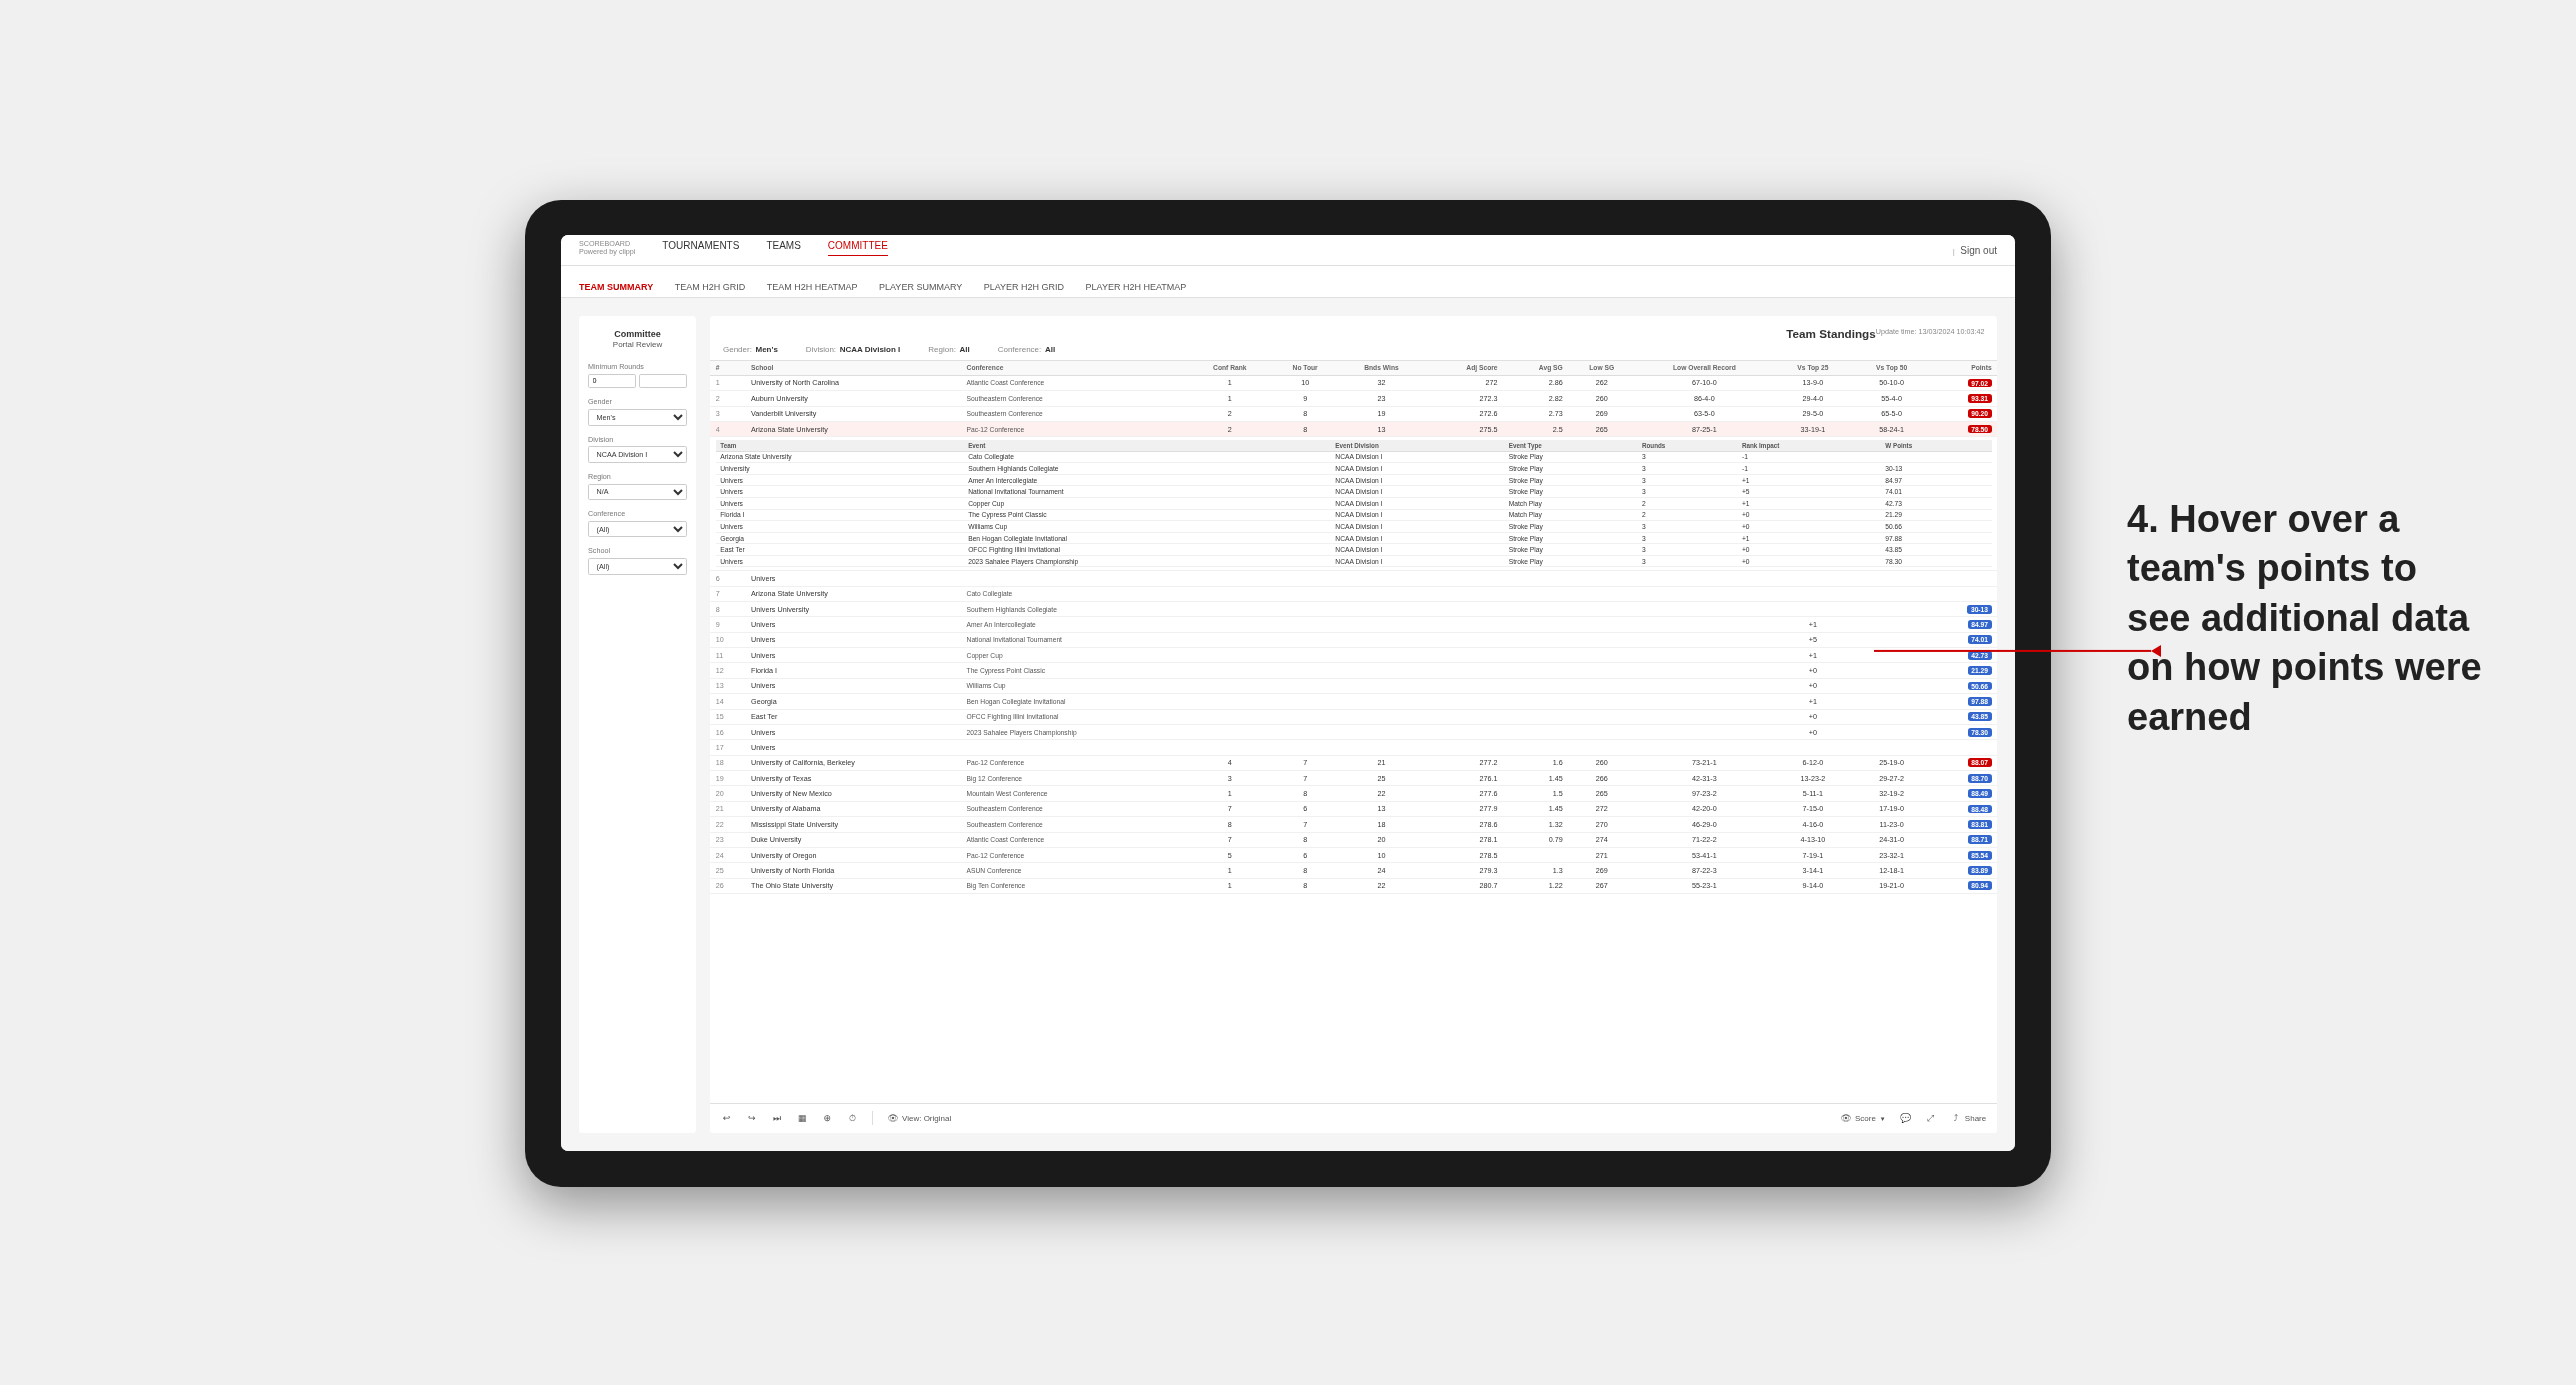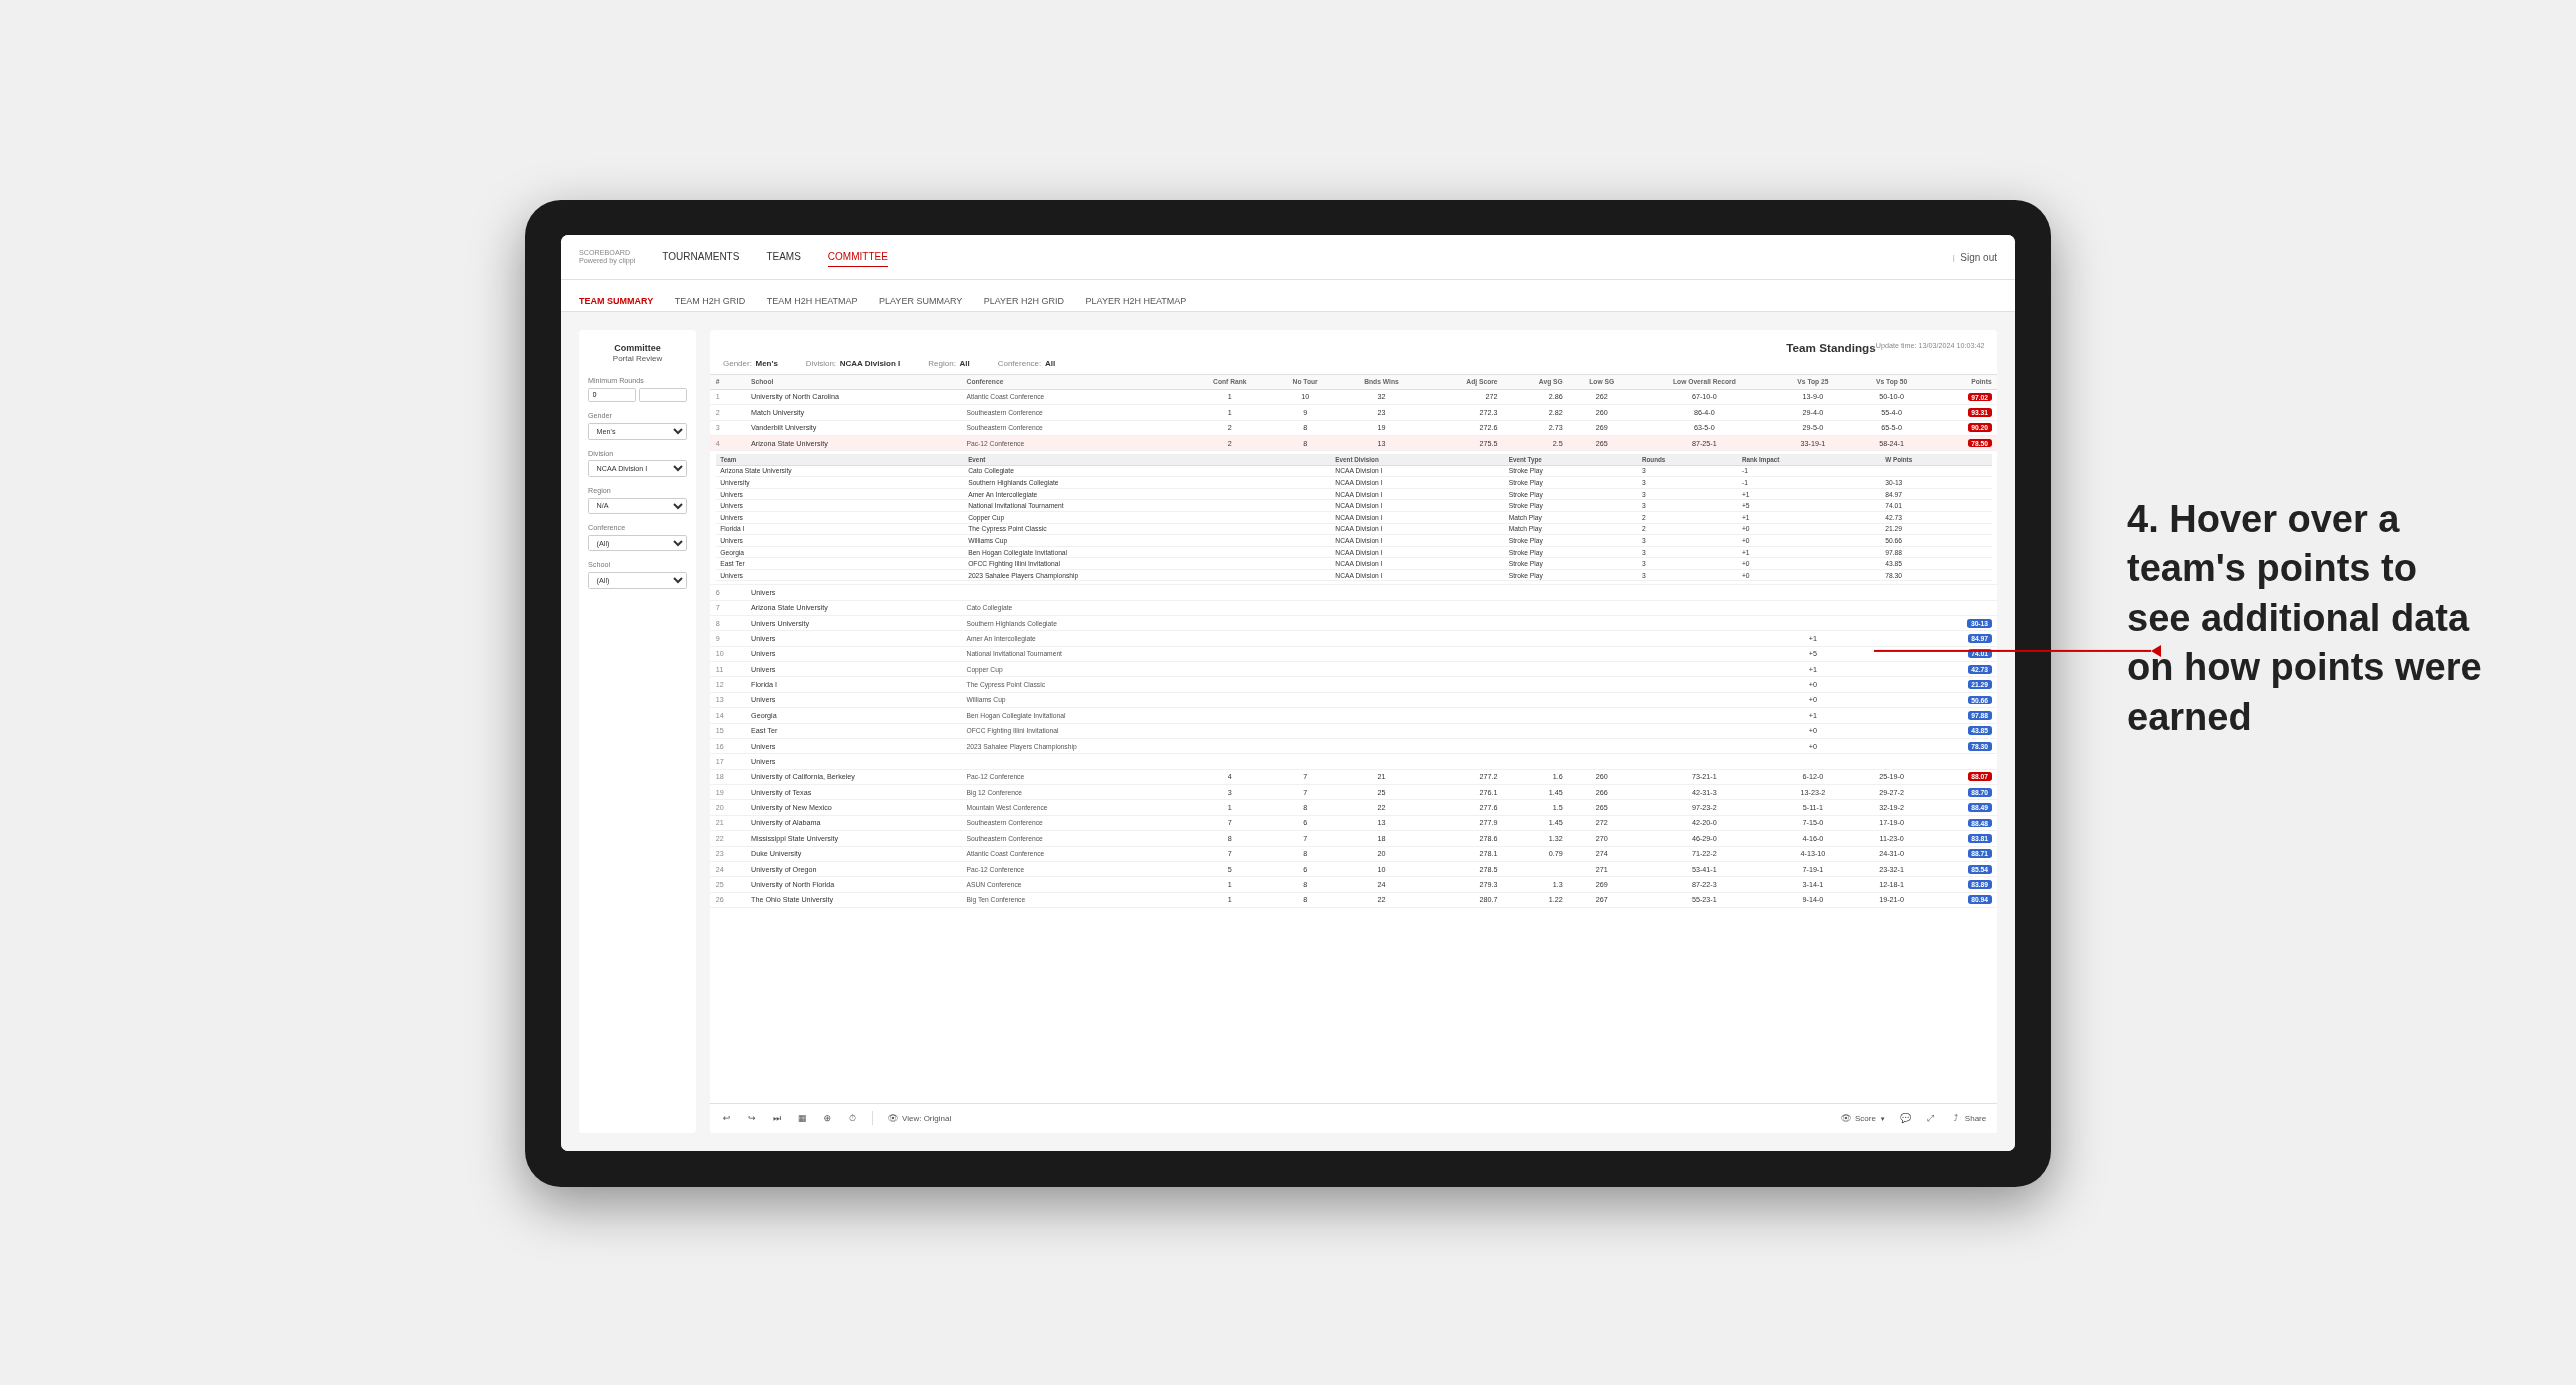--- a/index.html
+++ b/index.html
@@ -34,24 +34,24 @@
       border-radius: 7.2px;
       overflow: hidden;
       display: flex;
       flex-direction: column;
     }
 
     
     .top-nav {
       background: #fff;
       display: flex;
-      align-items: center;
+      align-items: flex-end;
       padding: 9px 18px;
       border-bottom: 0.9px solid #e0e0e0;
-      height: 45px;
+      height: 31px;
     }
     .logo {
       font-size: 11.7px;
       font-weight: bold;
       color: #cc0000;
       margin-right: 27px;
       line-height: 1.1;
     }
     .logo span {
       display: block;
@@ -480,21 +480,21 @@
         <td class="right">272</td>
         <td class="right">2.86</td>
         <td class="center">262</td>
         <td class="center">67-10-0</td>
         <td class="center">13-9-0</td>
         <td class="center">50-10-0</td>
         <td class="right"><span class="points-badge">97.02</span></td>
       </tr>
                 <tr>
         <td class="rank-num">2</td>
-        <td>Match University</td>
+        <td>Auburn University</td>
         <td style="font-size:6.7px;color:#555;">Southeastern Conference</td>
         <td class="center">1</td>
         <td class="center">9</td>
         <td class="center">23</td>
         <td class="right">272.3</td>
         <td class="right">2.82</td>
         <td class="center">260</td>
         <td class="center">86-4-0</td>
         <td class="center">29-4-0</td>
         <td class="center">55-4-0</td>

